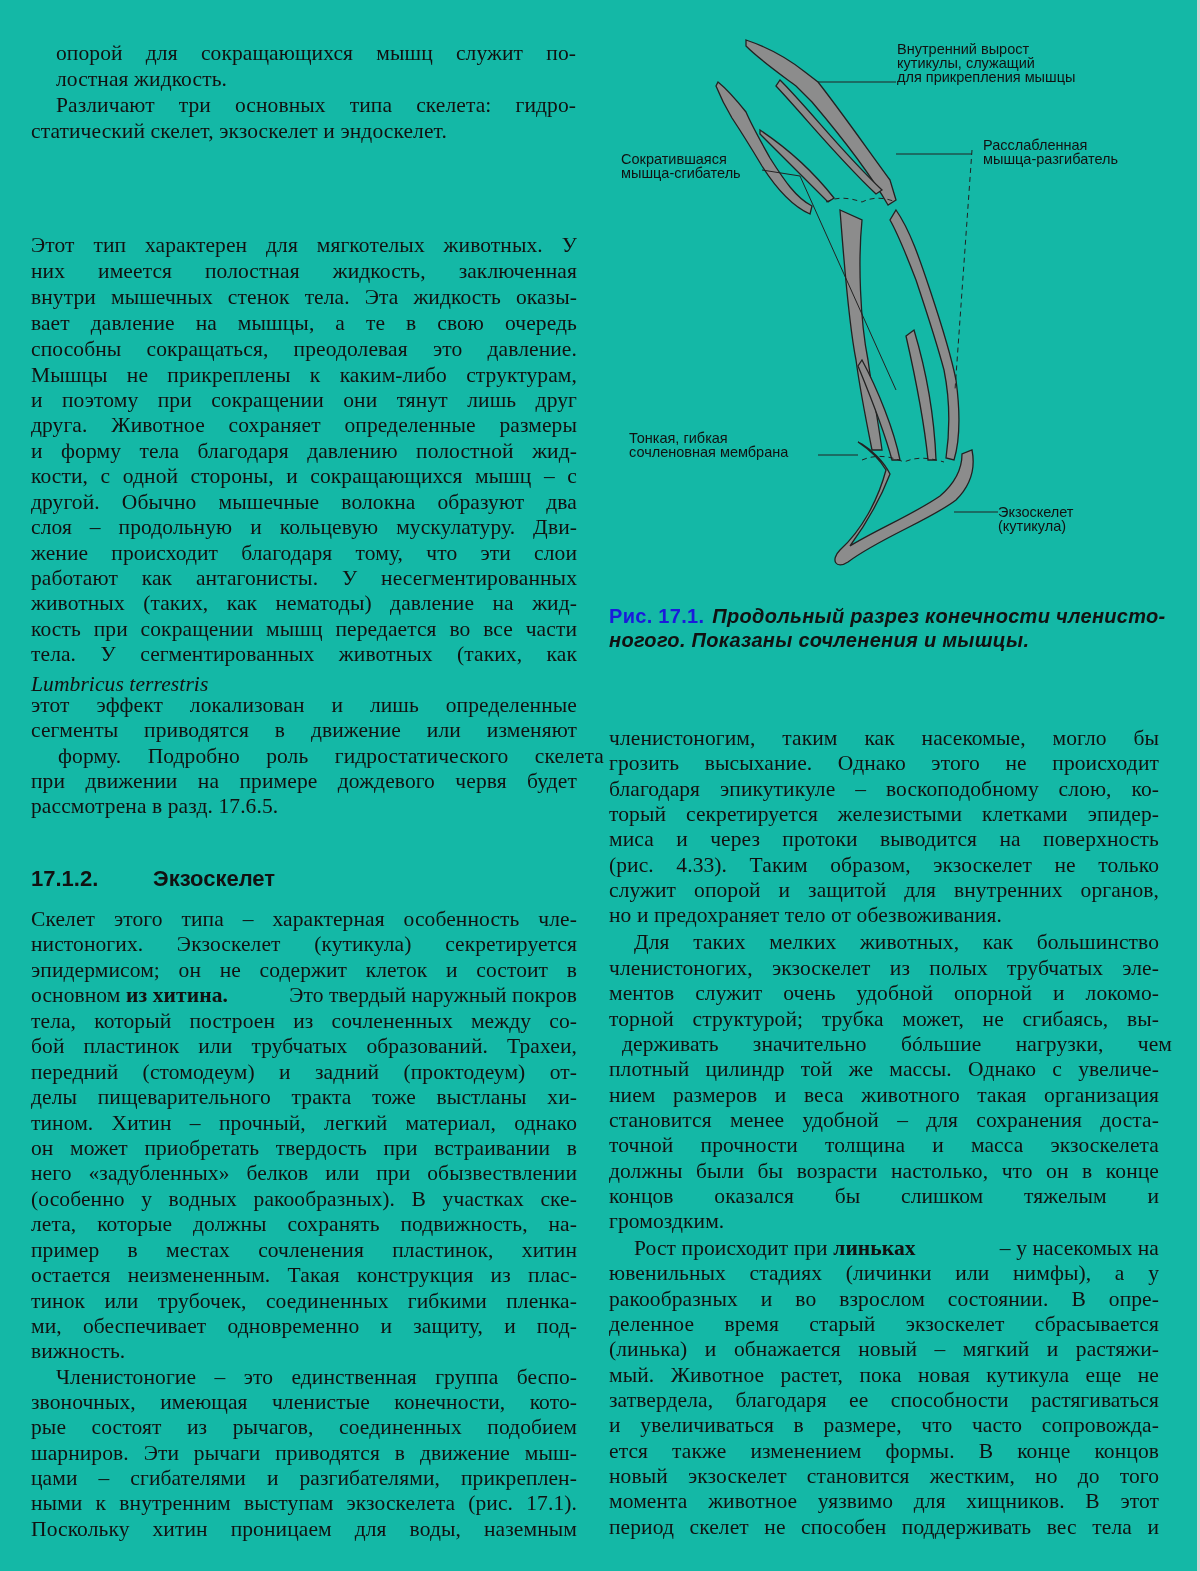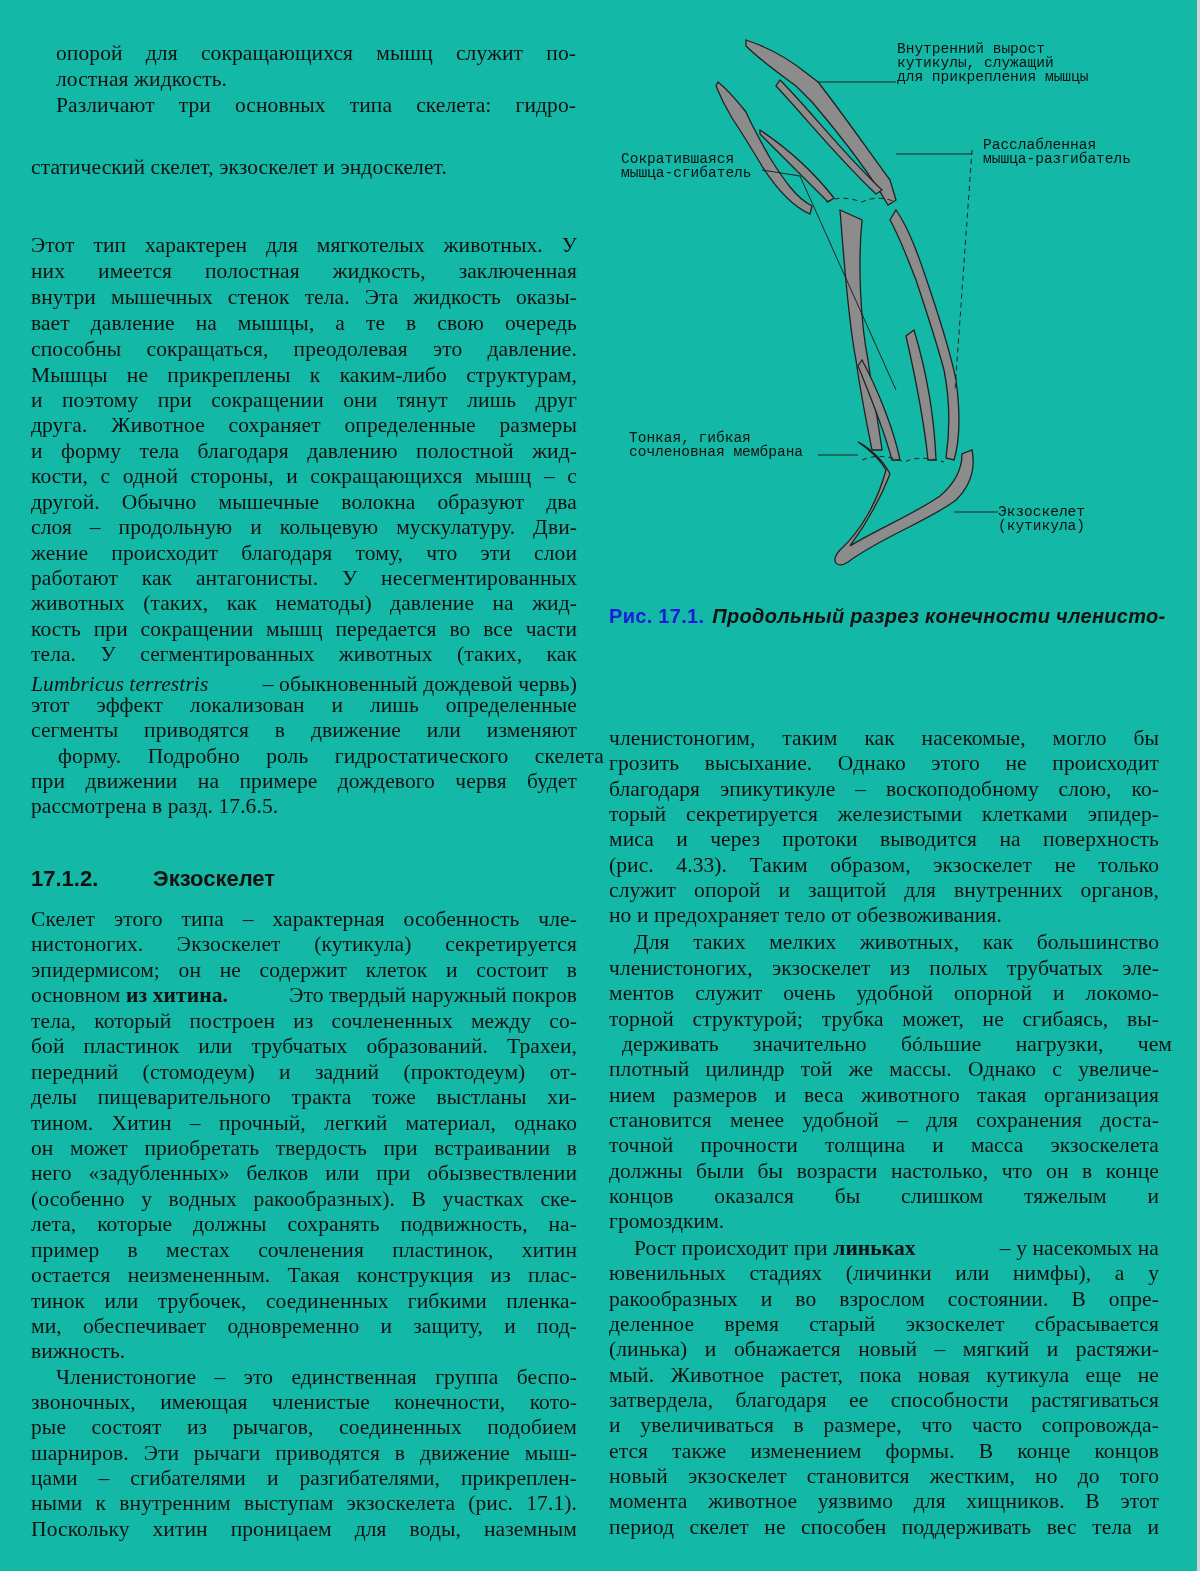--- a/index.html
+++ b/index.html
@@ -9,36 +9,36 @@
   .col { position: absolute; font-family: "Liberation Serif", "DejaVu Serif", serif; color: #111; }
   .col-left { left: 31px; top: 0; width: 545px; }
   .col-right { left: 609px; top: 0; width: 550px; }
   .line { position: absolute; left: 0; width: 100%; font-size: 21.5px; line-height: 26px; height: 26px; white-space: nowrap; text-align: justify; text-align-last: justify; letter-spacing: 0.1px; }
   .line.last { text-align-last: left; }
   .line.indent { padding-left: 25px; box-sizing: border-box; }
   .heading { position: absolute; font-family: "Liberation Sans", "DejaVu Sans", sans-serif; font-weight: bold; font-size: 22px; color: #111; white-space: nowrap; }
   .heading .num { display: inline-block; width: 122px; }
   .italic { font-style: italic; }
   .bold { font-weight: bold; }
-  .fig-label { position: absolute; font-family: Liberation Mono, monospace; font-size: 14.5px; line-height: 14px; color: #111; white-space: nowrap; }
+  .fig-label { position: absolute; font-family: Liberation Sans, sans-serif; font-size: 14.5px; line-height: 14px; color: #111; white-space: nowrap; }
   .caption { position: absolute; left: 609px; top: 604px; width: 560px; font-family: "Liberation Sans", "DejaVu Sans", sans-serif; font-size: 20px; line-height: 24px; font-style: italic; color: #111; letter-spacing: 0.3px; font-weight: bold; }
   .caption .fig-no { color: #1a1adb; font-style: normal; margin-right: 8px; }
   svg.figure { position: absolute; left: 600px; top: 30px; }
 </style>
 </head>
 <body>
 
 <div class="page">
   <div class="edge"></div>
 
   <div class="col col-left">
     <div class="line indent" style="top:40px;">опорой для сокращающихся мышц служит по-</div>
     <div class="line indent last" style="top:66px;">лостная жидкость.</div>
     <div class="line indent" style="top:92px;">Различают три основных типа скелета: гидро-</div>
-    <div class="line last" style="top:118px;margin-top:36px;">статический скелет, экзоскелет и эндоскелет.</div>
+    <div class="line last" style="top:118px;">статический скелет, экзоскелет и эндоскелет.</div>
   </div>
 
 
   <div class="col col-left" style="left:31px; width:546px;">
     <div class="line" style="top:232px;">Этот тип характерен для мягкотелых животных. У</div>
     <div class="line" style="top:258px;">них имеется полостная жидкость, заключенная</div>
     <div class="line" style="top:284px;">внутри мышечных стенок тела. Эта жидкость оказы-</div>
     <div class="line" style="top:310px;">вает давление на мышцы, а те в свою очередь</div>
     <div class="line" style="top:336px;">способны сокращаться, преодолевая это давление.</div>
     <div class="line" style="top:362px;">Мышцы не прикреплены к каким-либо структурам,</div>
@@ -48,21 +48,20 @@
     <div class="line" style="top:463px;">кости, с одной стороны, и сокращающихся мышц – с</div>
     <div class="line" style="top:489px;">другой. Обычно мышечные волокна образуют два</div>
     <div class="line" style="top:514px;">слоя – продольную и кольцевую мускулатуру. Дви-</div>
     <div class="line" style="top:540px;">жение происходит благодаря тому, что эти слои</div>
     <div class="line" style="top:565px;">работают как антагонисты. У несегментированных</div>
     <div class="line" style="top:590px;">животных (таких, как нематоды) давление на жид-</div>
     <div class="line" style="top:616px;">кость при сокращении мышц передается во все части</div>
     <div class="line" style="top:641px;">тела. У сегментированных животных (таких, как</div>
     <div class="line" style="top:671px; display:flex; justify-content:space-between;gap:8px;">
       <span class="italic">Lumbricus terrestris</span>
-      <span>– обыкновенный дождевой червь)</span>
     </div>
     <div class="line" style="top:692px;">этот эффект локализован и лишь определенные</div>
     <div class="line" style="top:717px;">сегменты приводятся в движение или изменяют</div>
     <div class="line" style="top:743px;margin-left:27px;">форму. Подробно роль гидростатического скелета</div>
     <div class="line" style="top:768px;">при движении на примере дождевого червя будет</div>
     <div class="line last" style="top:793px;">рассмотрена в разд. 17.6.5.</div>
   </div>
 
   <div class="heading" style="left:31px; top:866px;">
     <span class="num">17.1.2.</span><span>Экзоскелет</span>
@@ -152,20 +151,21 @@
     <div>Тонкая, гибкая</div>
     <div>сочленовная мембрана</div>
   </div>
   <div class="fig-label" style="left:998px; top:505px;">
     <div>Экзоскелет</div>
     <div>(кутикула)</div>
   </div>
 
   <div class="caption">
     <div><span class="fig-no">Рис. 17.1.</span><span>Продольный разрез конечности членисто-</span></div>
+    <div>ногого. Показаны сочленения и мышцы.</div>
   </div>
 
   <div class="col col-right">
     <div class="line" style="top:725px;">членистоногим, таким как насекомые, могло бы</div>
     <div class="line" style="top:750px;">грозить высыхание. Однако этого не происходит</div>
     <div class="line" style="top:776px;">благодаря эпикутикуле – воскоподобному слою, ко-</div>
     <div class="line" style="top:801px;">торый секретируется железистыми клетками эпидер-</div>
     <div class="line" style="top:826px;">миса и через протоки выводится на поверхность</div>
     <div class="line" style="top:852px;">(рис. 4.33). Таким образом, экзоскелет не только</div>
     <div class="line" style="top:877px;">служит опорой и защитой для внутренних органов,</div>

